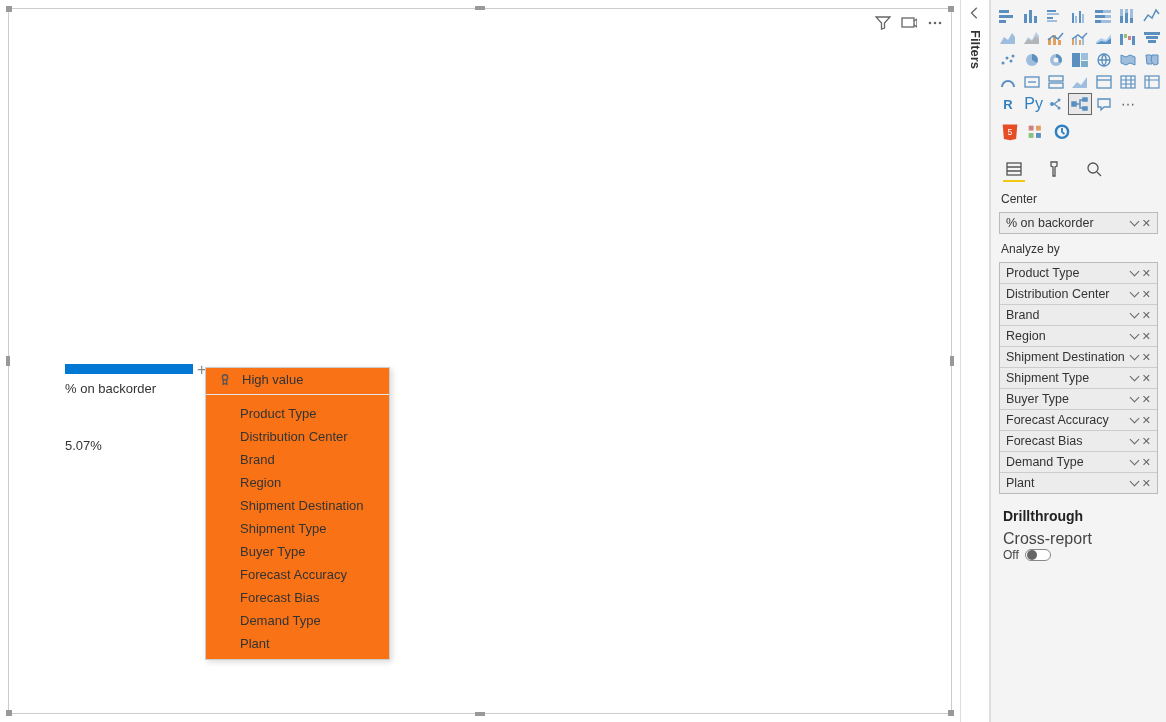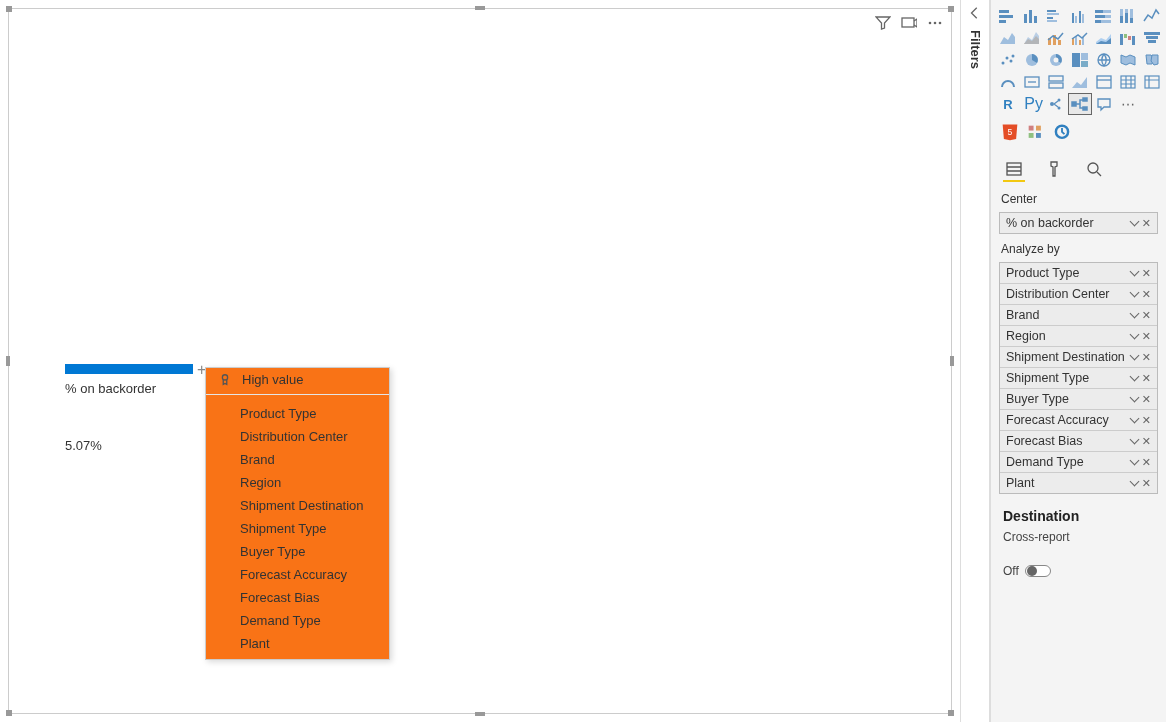--- a/index.html
+++ b/index.html
@@ -59,21 +59,21 @@
 
 .section-label { font-size: 12px; color: #333; padding: 4px 6px 2px 6px; }
 .field-well { margin: 0 4px; border: 1px solid #bbb; background: #efefef; }
 .field-row { display:flex; align-items:center; justify-content:space-between; padding: 3px 6px; font-size: 12.5px; color: #333; border-bottom: 1px solid #ccc; background: #ececec; }
 .field-row:last-child { border-bottom: none; }
 .field-row .actions { display:flex; gap:4px; color: #666; }
 .field-row .actions span { cursor: pointer; font-size: 11px; line-height: 1; }
 
 .drill-section { margin-top: 10px; padding: 0 8px; }
 .drill-section h4 { font-size: 14px; font-weight: 600; color: #222; margin-bottom: 6px; }
-.drill-section .sub { font-size: 12px; color: #444; margin-bottom: 20px; }
+.drill-section .sub { font-size: 16px; color: #444; margin-bottom: 0; }
 .toggle { display:flex; align-items:center; gap:6px; font-size: 12px; color: #444; }
 .toggle .track { width: 26px; height: 12px; border: 1px solid #888; border-radius: 8px; position: relative; background: #fff; }
 .toggle .knob { position:absolute; top: 0px; left: 1px; width: 10px; height: 10px; border-radius: 50%; background: #666; }
 
 .chev::before { content: ""; display:inline-block; width:6px; height:6px; border-right:1.5px solid #666; border-bottom:1.5px solid #666; transform: rotate(45deg); margin-bottom:2px; }
 .xmark { font-size: 12px; }
 </style>
 </head>
 <body>
 
@@ -524,21 +524,21 @@
       <div class="field-row">
           <span>Plant</span>
           <span class="actions">
             <span class="chev"></span>
             <span class="xmark">✕</span>
           </span>
         </div>
     </div>
 
     <div class="drill-section">
-      <h4>Destination</h4>
+      <h4>Drillthrough</h4>
       <div class="sub">Cross-report</div>
       <div class="toggle">
         <span>Off</span>
         <span class="track">
             <span class="knob"></span>
           </span>
       </div>
     </div>
   </div>
 </div>

